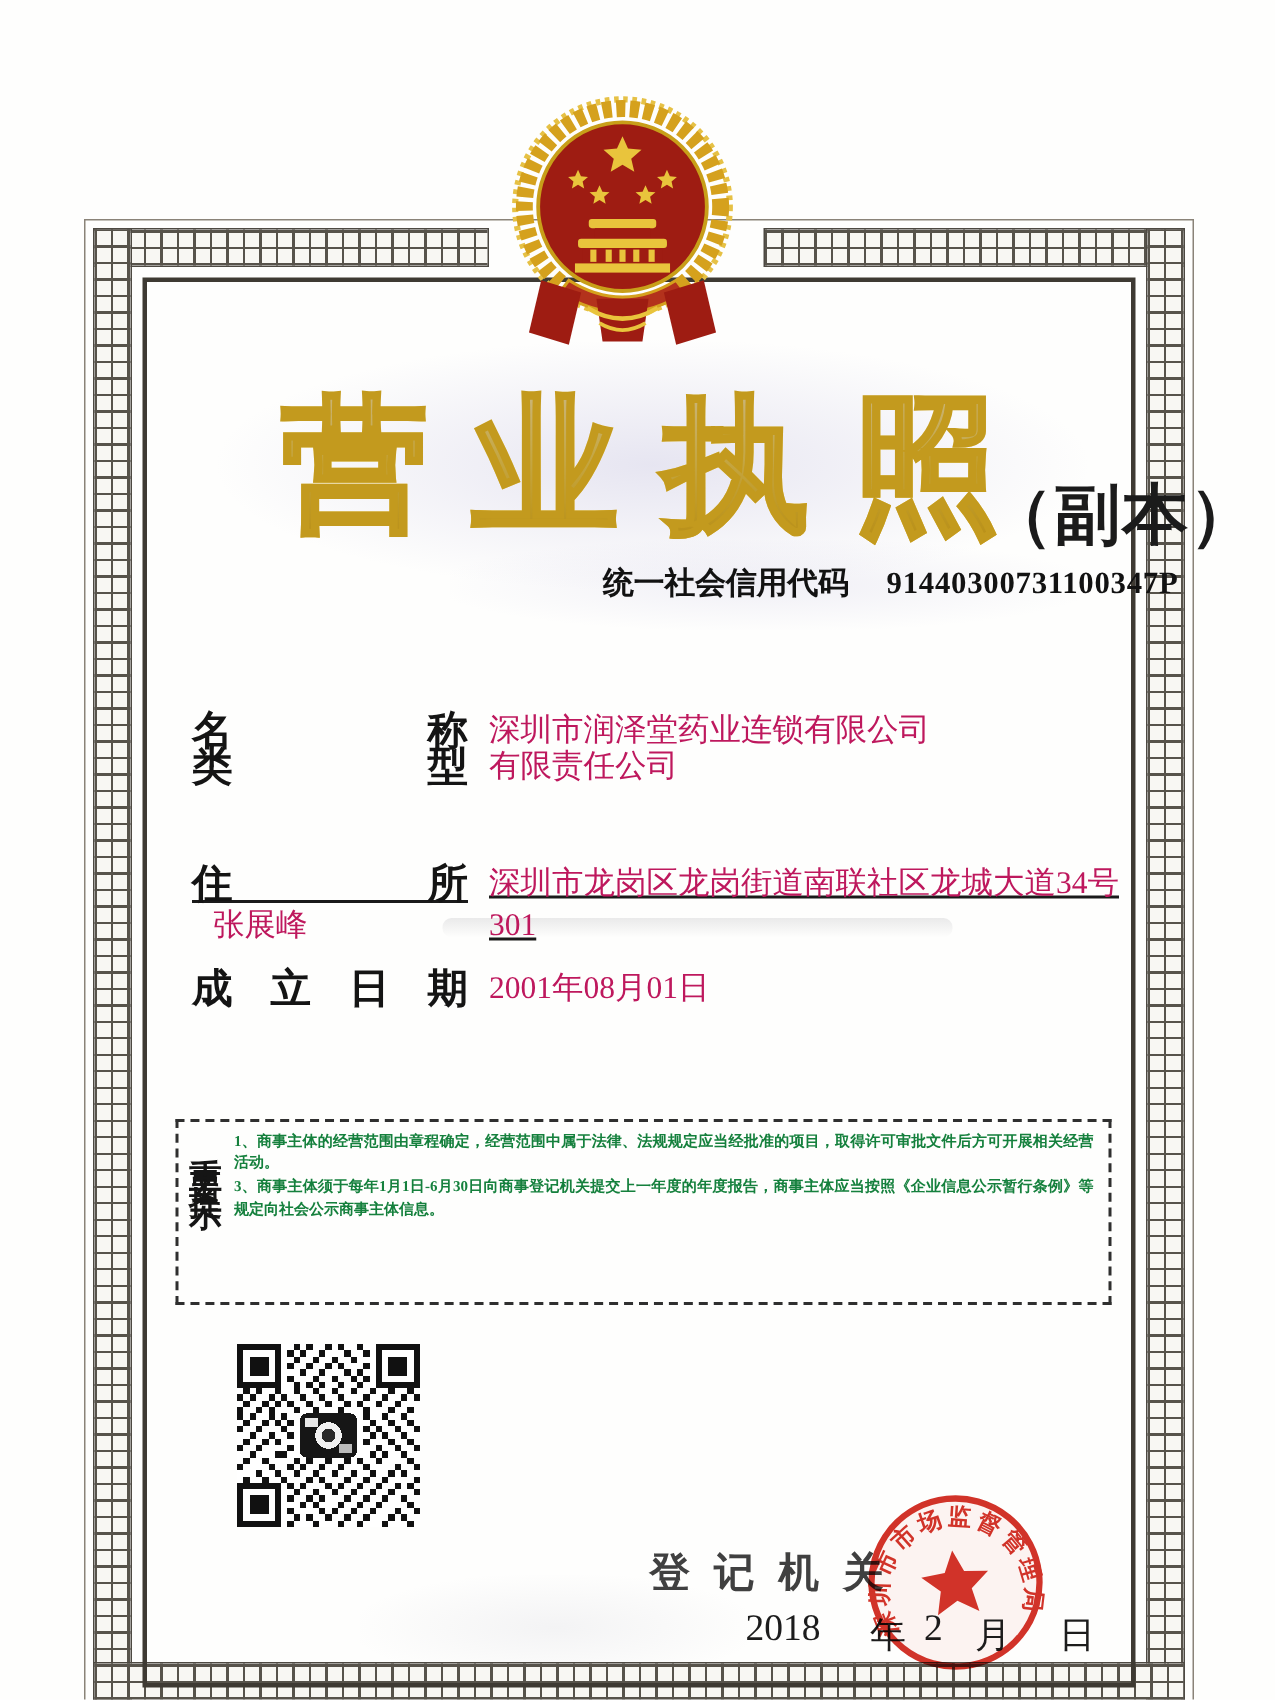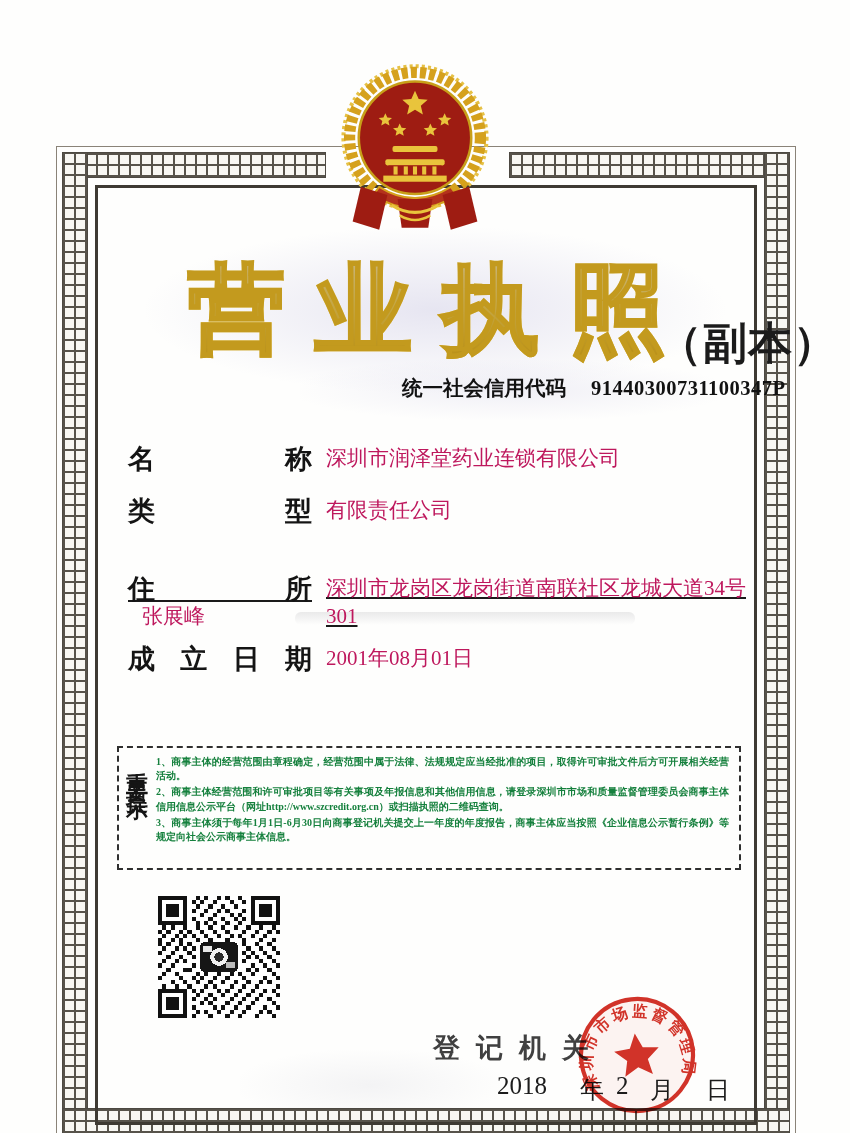--- a/index.html
+++ b/index.html
@@ -58,21 +58,21 @@
     font-family:"Liberation Serif",serif;font-weight:700;font-size:20.5px;color:#121212;}
   .credit-line .code{margin-left:25px;letter-spacing:.5px;}
 
   
   .field-row{position:absolute;left:128px;display:flex;align-items:flex-start;z-index:6;}
   .field-label{width:184px;flex:0 0 184px;font-size:27px;font-weight:900;color:#141414;
     text-align:justify;text-align-last:justify;line-height:1.15;
     font-family:"Liberation Sans",sans-serif;}
   .field-value{margin-left:14px;font-size:21px;font-weight:500;color:#be185d;
     font-family:"Liberation Serif",serif;line-height:1.35;max-width:432px;}
-  .row-name{top:444px;justify-content:center;}
+  .row-name{top:472px;justify-content:center;}
   .row-type{top:496px;}
   .row-address{top:574px;text-decoration:underline;}
   .row-legal{top:596px;}
   .row-date{top:644px;}
   .row-legal .field-value{margin-top:6px;}
 
   
   .notice-box{position:absolute;left:117px;top:746px;width:624px;height:124px;z-index:6;
     border:2px dashed #2f2f2f;box-sizing:border-box;display:flex;padding:7px 10px 6px 7px;}
   .notice-title{writing-mode:vertical-rl;text-orientation:upright;
@@ -179,21 +179,20 @@
 </div>
 <div class="field-row row-date">
   <div class="field-label">成立日期</div>
   <div class="field-value">2001年08月01日</div>
 </div>
 
 <div class="notice-box">
   <div class="notice-title">重要提示</div>
   <div class="notice-body">
     <p>1、商事主体的经营范围由章程确定，经营范围中属于法律、法规规定应当经批准的项目，取得许可审批文件后方可开展相关经营活动。</p>
-    <p>2、商事主体经营范围和许可审批项目等有关事项及年报信息和其他信用信息，请登录深圳市市场和质量监督管理委员会商事主体信用信息公示平台（网址http://www.szcredit.org.cn）或扫描执照的二维码查询。</p>
     <p>3、商事主体须于每年1月1日-6月30日向商事登记机关提交上一年度的年度报告，商事主体应当按照《企业信息公示暂行条例》等规定向社会公示商事主体信息。</p>
   </div>
 </div>
 
 <div class="qr">
   <svg viewBox="0 0 29 29" width="122" height="122" shape-rendering="crispEdges">
     <rect width="29" height="29" fill="#fff"></rect>
     <g fill="#111">
       <path d="M0 0h7v7h-7z M1 1v5h5v-5z" fill-rule="evenodd"></path>
       <rect x="2" y="2" width="3" height="3"></rect>

